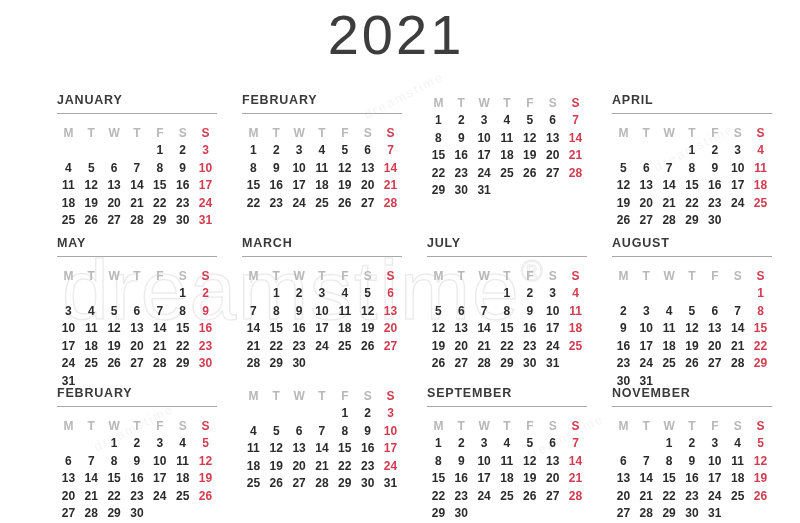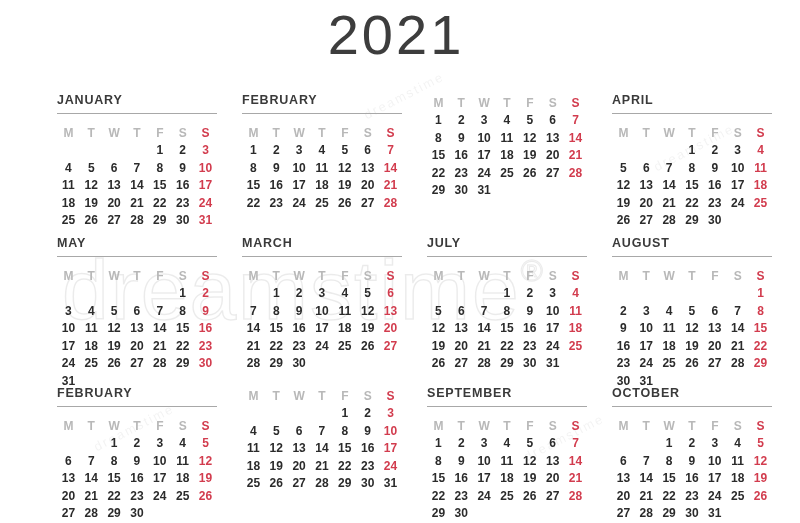--- a/index.html
+++ b/index.html
@@ -714,21 +714,21 @@
           <span>29</span>
           <span>30</span>
           <span></span>
           <span></span>
           <span></span>
           <span></span>
           <span></span>
         </div>
       </div>
       <div class="month">
-        <div class="month-name">OCTOBER</div>
+        <div class="month-name">NOVEMBER</div>
         <div class="week head">
           <span>M</span>
           <span>T</span>
           <span>W</span>
           <span>T</span>
           <span>F</span>
           <span>S</span>
           <span class="sun">S</span>
         </div>
         <div class="week">

